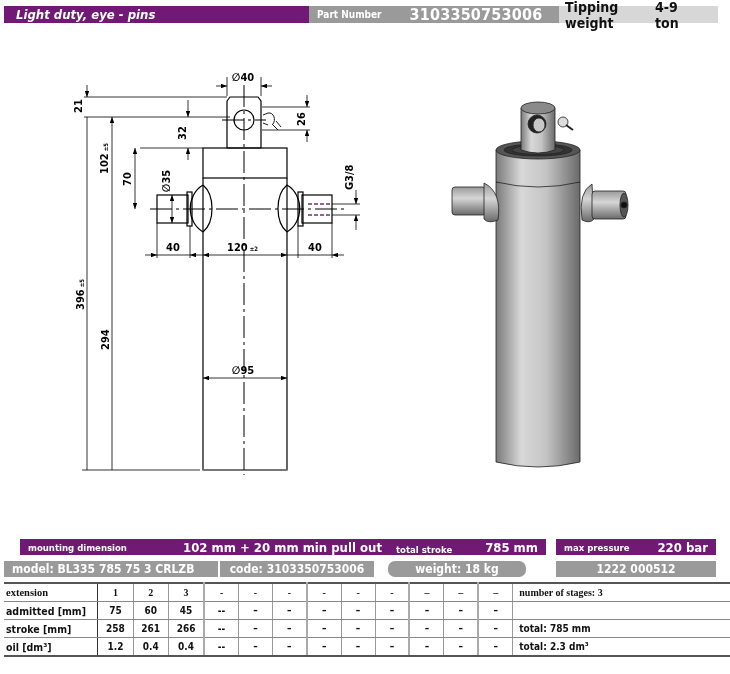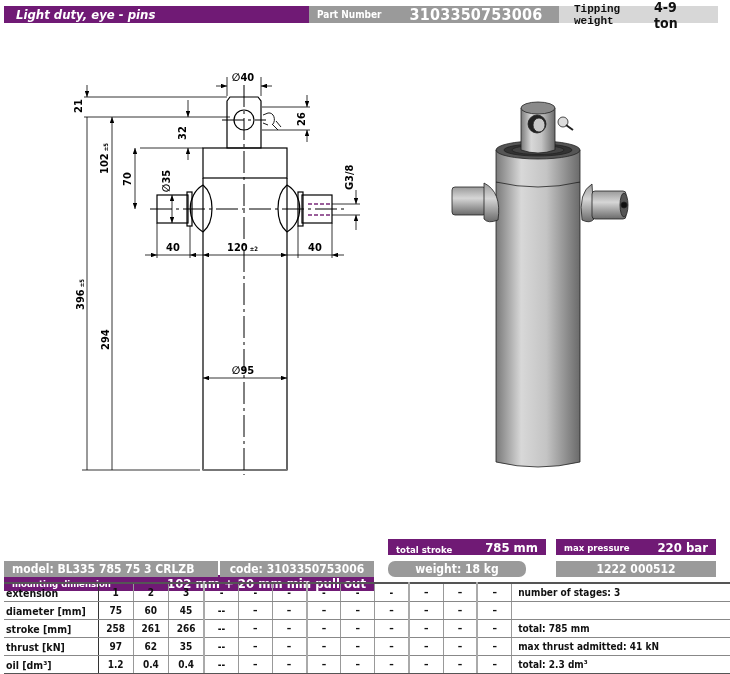--- a/index.html
+++ b/index.html
@@ -5,28 +5,28 @@
   html,body{margin:0;padding:0;background:#fff;}
   body{width:730px;height:674px;position:relative;overflow:hidden;font-family:"DejaVu Sans Condensed","DejaVu Sans",sans-serif;color:#111;}
   .abs{position:absolute;}
   .bar{position:absolute;display:flex;align-items:center;box-sizing:border-box;}
   .dark{background:#701a75;color:#fff;}
   .grey{background:#9a9a9a;color:#fff;}
   .lgrey{background:#cfcfcf;color:#111;}
   .title{font-style:italic;font-weight:bold;font-size:13px;padding-left:12px;}
   .pn-label{font-size:10px;font-weight:bold;padding-left:8px;}
   .pn-val{font-size:16px;font-weight:bold;letter-spacing:0.2px;}
-  .tw-label{font-size:11px;font-weight:bold;padding-left:15px;font-family:Liberation Mono, monospace;}
+  .tw-label{font-size:14px;font-weight:bold;padding-left:6px;}
   .tw-val{font-size:14px;font-weight:bold;}
   .lbl-s{font-size:9.5px;font-weight:bold;padding-left:8px;}
   .val-m{font-size:13px;font-weight:bold;margin-left:auto;padding-right:8px;}
   .grey-t{font-size:12px;font-weight:bold;justify-content:center;}
   table.spec{position:absolute;left:4px;top:582px;border-collapse:collapse;font-size:10px;}
   table.spec td{height:17px;padding:0;text-align:center;font-weight:bold;border-bottom:1px solid #888;}
-  table.spec tr:first-child td{border-top:2px solid #555;}
+  table.spec tr:first-child td{border-top:2px solid #555;font-family:Liberation Serif, serif;}
   table.spec tr:last-child td{border-bottom:2px solid #555;}
   table.spec td.hdr{text-align:left;width:96px;padding-left:2px;font-size:10.5px;border-right:1px solid #333;}
   table.spec td.c{width:36px;border-right:1px solid #999;}
   table.spec td.c.sep{border-right:2px solid #aaa;}
   table.spec td.note{text-align:left;padding-left:6px;width:230px;font-size:10px;border-left:1px solid #333;}
   svg text{font-family:"DejaVu Sans Condensed","DejaVu Sans",sans-serif;font-weight:bold;}
 </style>
 </head>
 <body>
 
@@ -184,21 +184,21 @@
     <rect x="22" y="107" width="34" height="28" rx="3" fill="url(#pin)"></rect>
     <path d="M54,103 Q72,112 68,140 Q58,144 54,139 Z" fill="url(#pin)"></path>
 
     <path d="M162,104 Q148,112 152,140 Q160,144 164,139 Z" fill="url(#pin)"></path>
     <rect x="162" y="111" width="34" height="28" rx="3" fill="url(#pin)"></rect>
     <ellipse cx="194" cy="125" rx="4" ry="12" fill="#555"></ellipse>
     <circle cx="194" cy="125" r="3" fill="#111"></circle>
   </g>
 </svg>
 
-<div class="bar dark" style="left:4px;top:539px;width:370px;height:16px;margin-top:36px;">
+<div class="bar dark" style="left:20px;top:539px;width:370px;height:16px;">
   <span class="lbl-s">mounting dimension</span>
   <span class="val-m">102 mm + 20 mm min pull out</span>
 </div>
 <div class="bar dark" style="left:388px;top:539px;width:158px;height:16px;align-items:flex-end;">
   <span class="lbl-s">total stroke</span>
   <span class="val-m">785 mm</span>
 </div>
 <div class="bar dark" style="left:556px;top:539px;width:160px;height:16px;">
   <span class="lbl-s">max pressure</span>
   <span class="val-m">220 bar</span>
@@ -221,21 +221,21 @@
       <td class="c sep">-</td>
       <td class="c">-</td>
       <td class="c">-</td>
       <td class="c sep">-</td>
       <td class="c">–</td>
       <td class="c sep">–</td>
       <td class="c">–</td>
       <td class="note">number of stages: 3</td>
     </tr>
     <tr>
-      <td class="hdr">diameter [mm]</td>
+      <td class="hdr">admitted [mm]</td>
       <td class="c">75</td>
       <td class="c">60</td>
       <td class="c sep">45</td>
       <td class="c">--</td>
       <td class="c">–</td>
       <td class="c sep">–</td>
       <td class="c">–</td>
       <td class="c">–</td>
       <td class="c sep">–</td>
       <td class="c">–</td>
@@ -253,36 +253,20 @@
       <td class="c sep">–</td>
       <td class="c">–</td>
       <td class="c">–</td>
       <td class="c sep">–</td>
       <td class="c">–</td>
       <td class="c sep">–</td>
       <td class="c">–</td>
       <td class="note">total: 785 mm</td>
     </tr>
     <tr>
-      <td class="hdr">thrust [kN]</td>
-      <td class="c">97</td>
-      <td class="c">62</td>
-      <td class="c sep">35</td>
-      <td class="c">--</td>
-      <td class="c">–</td>
-      <td class="c sep">–</td>
-      <td class="c">–</td>
-      <td class="c">–</td>
-      <td class="c sep">–</td>
-      <td class="c">–</td>
-      <td class="c sep">–</td>
-      <td class="c">–</td>
-      <td class="note">max thrust admitted: 41 kN</td>
-    </tr>
-    <tr>
       <td class="hdr">oil [dm³]</td>
       <td class="c">1.2</td>
       <td class="c">0.4</td>
       <td class="c sep">0.4</td>
       <td class="c">--</td>
       <td class="c">–</td>
       <td class="c sep">–</td>
       <td class="c">–</td>
       <td class="c">–</td>
       <td class="c sep">–</td>

